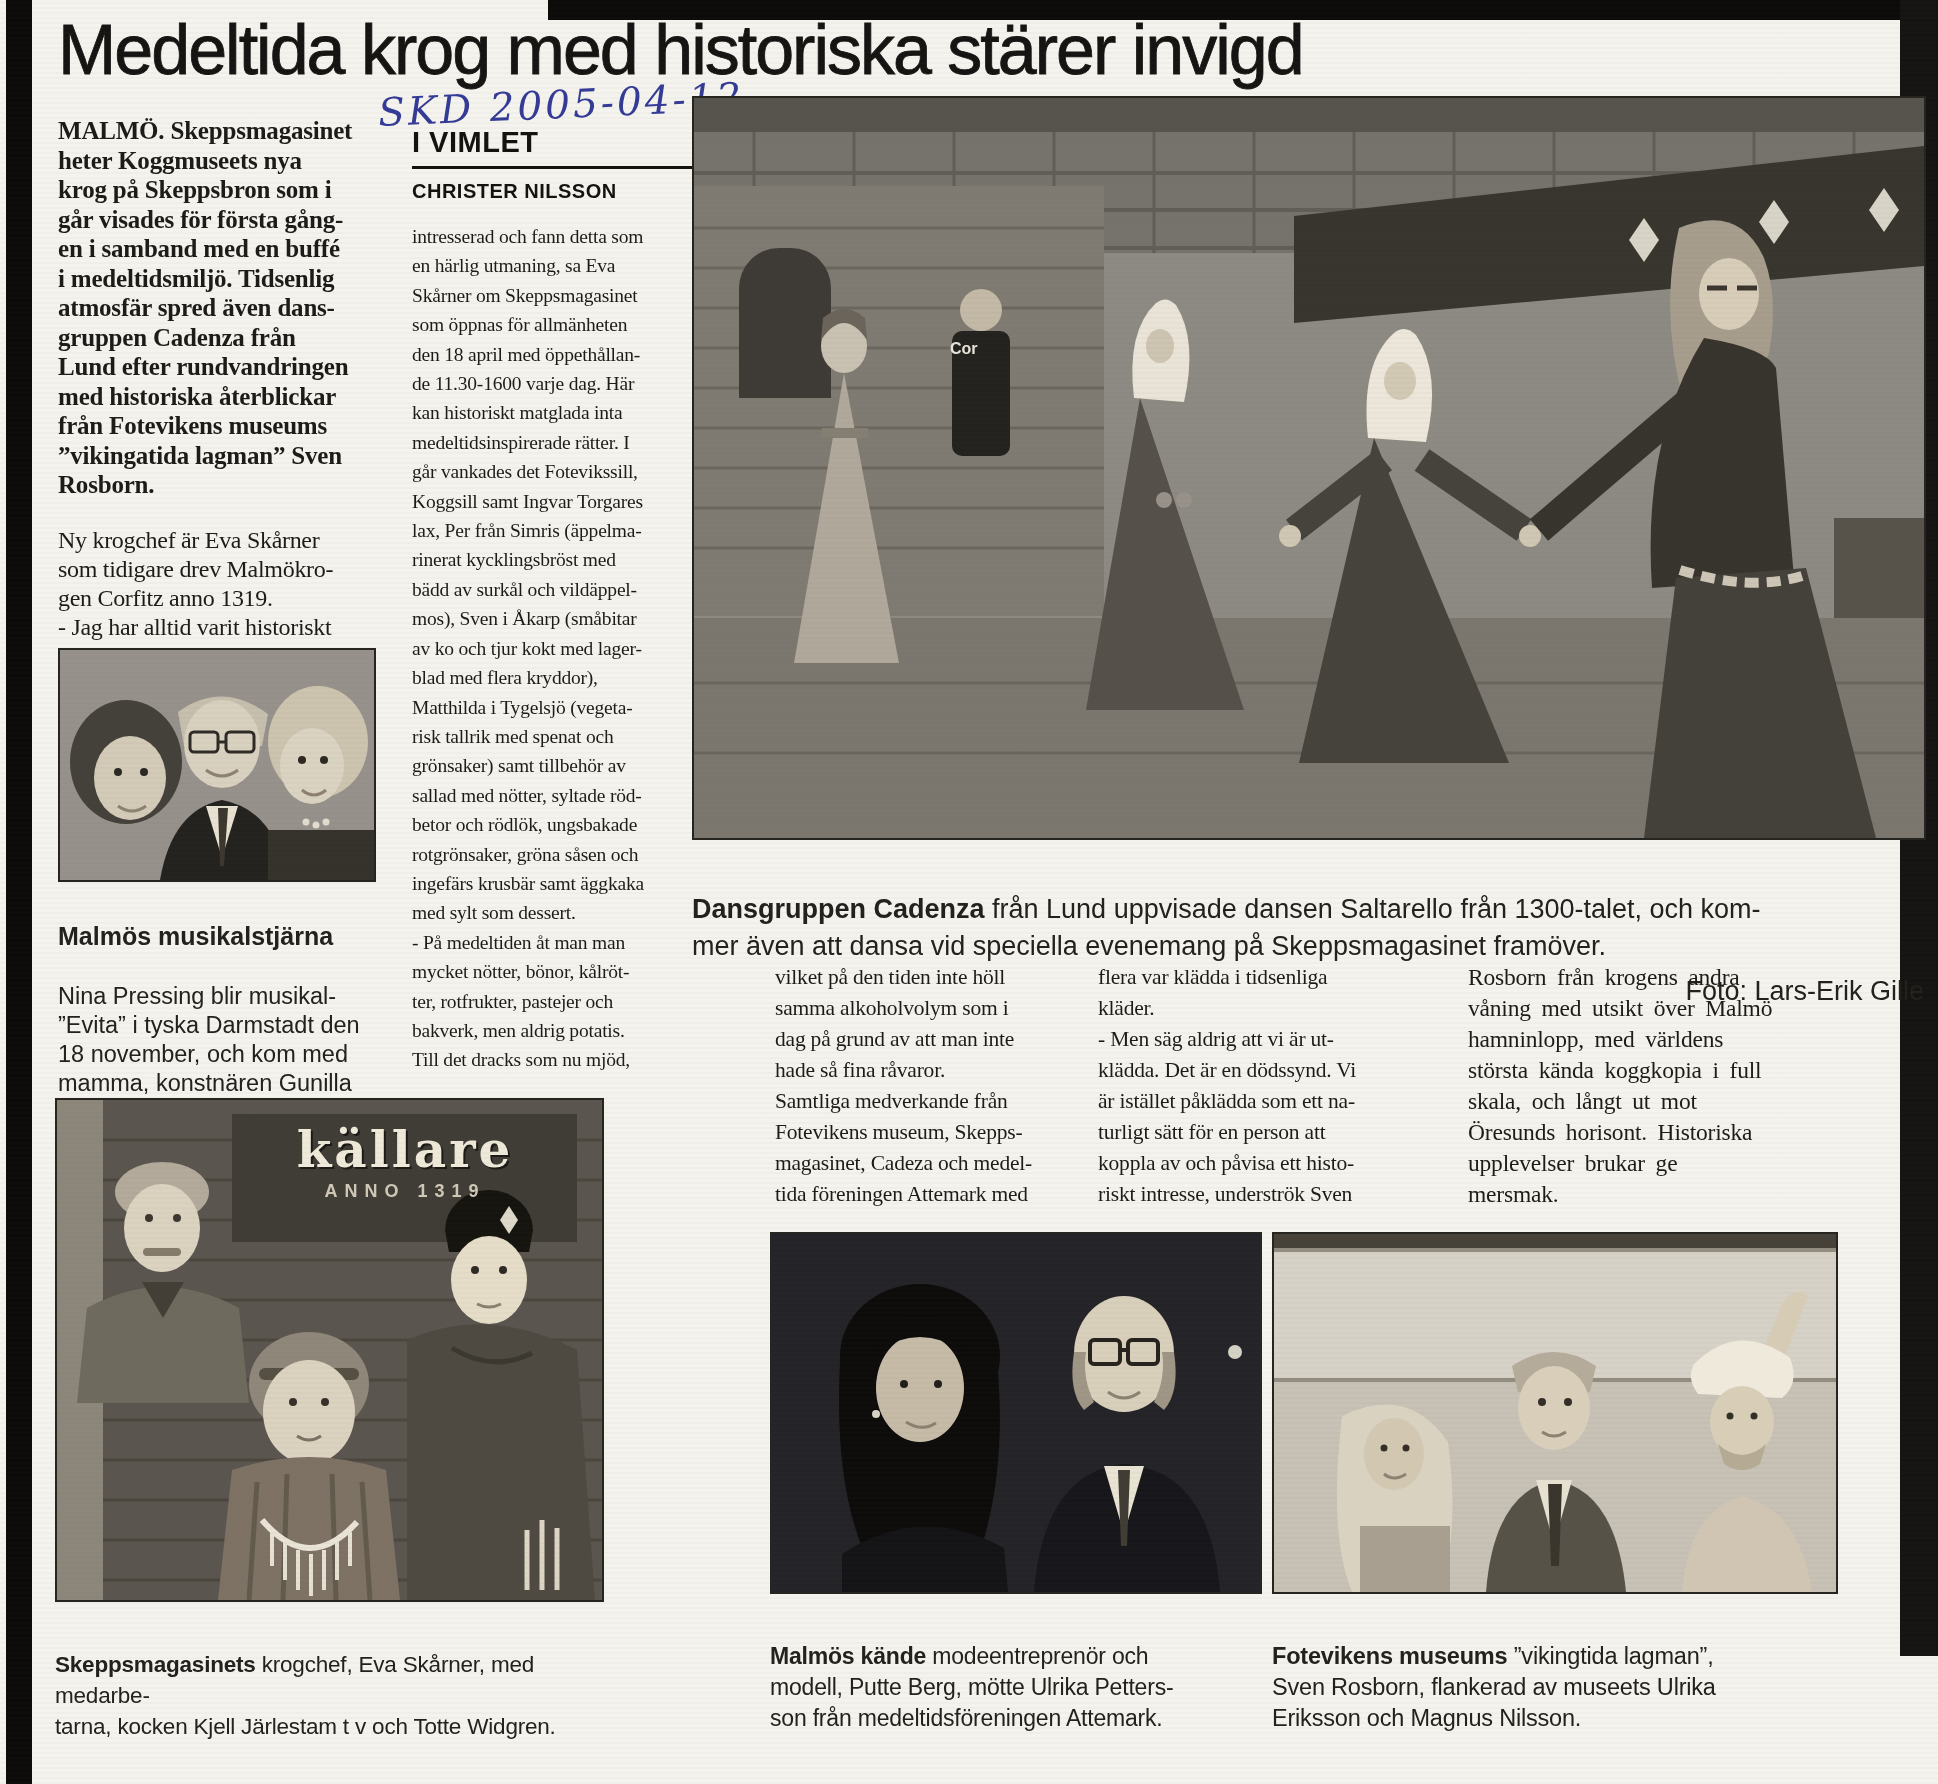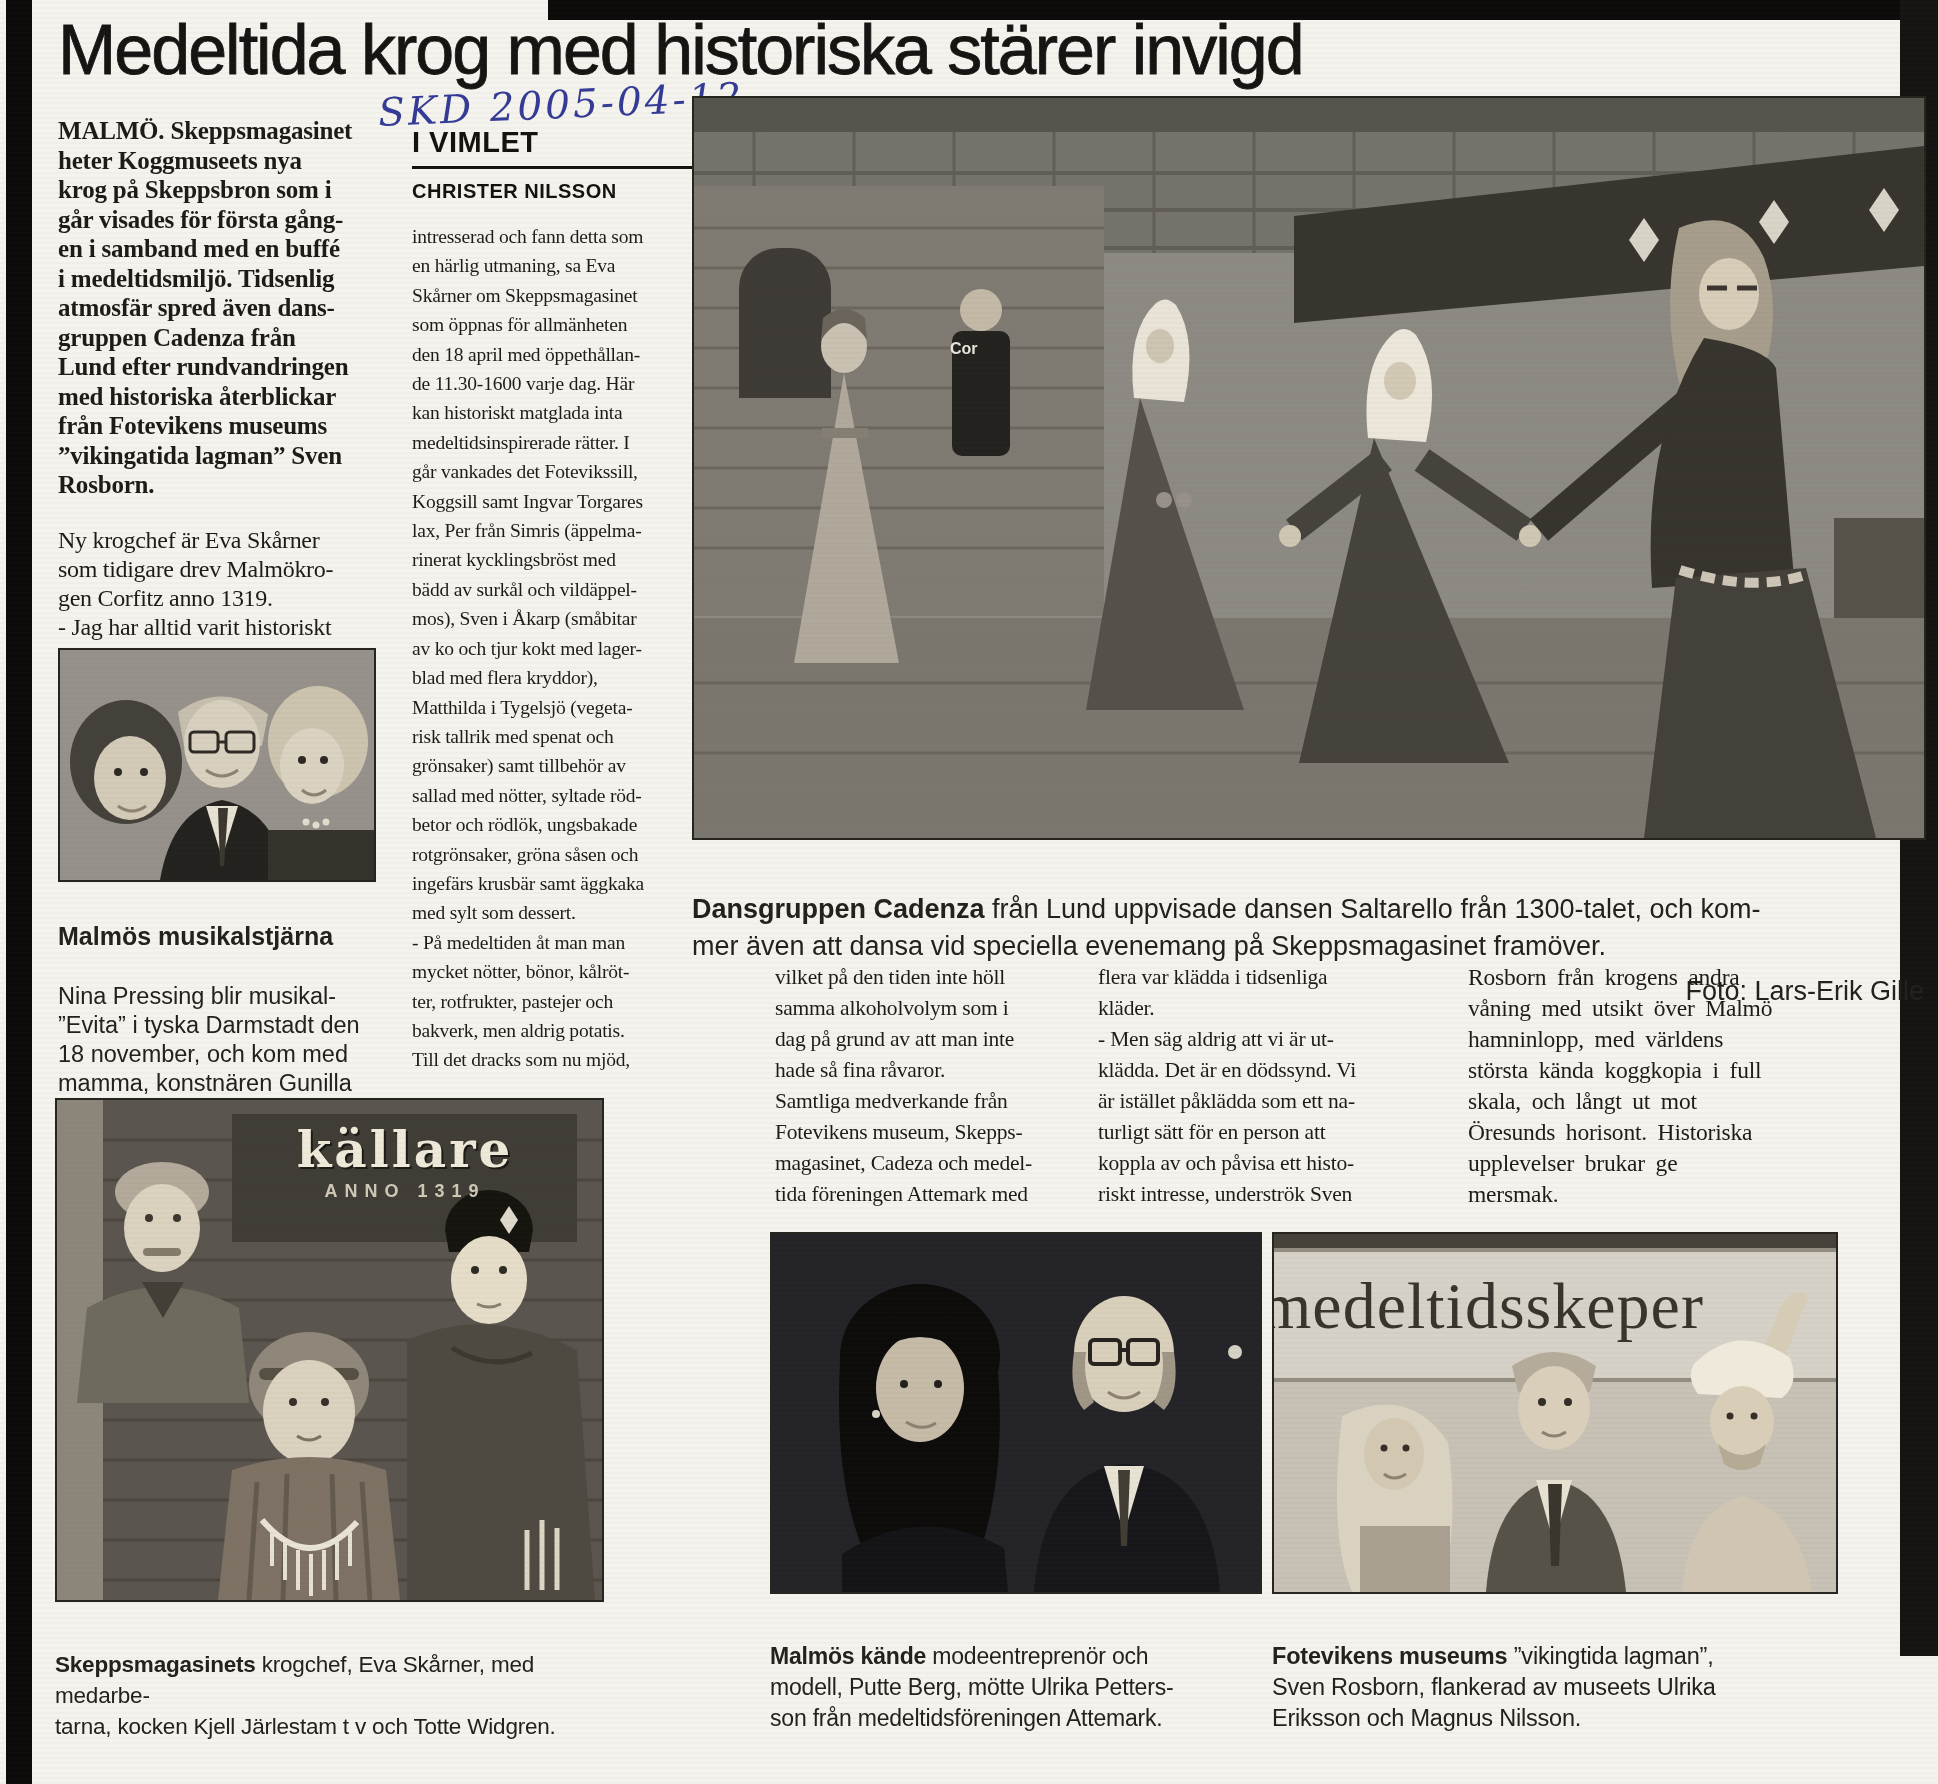--- a/index.html
+++ b/index.html
@@ -337,21 +337,20 @@
 son från medeltidsföreningen Attemark.</span>
 </div>
 
 <div class="abs photo" id="photo-foteviken">
   <svg viewBox="0 0 562 358" preserveAspectRatio="none" style="z-index:0;">
     <rect width="562" height="358" fill="#c7c1b6"></rect>
     <rect width="562" height="16" fill="#474239"></rect>
     <rect y="16" width="562" height="128" fill="#d7d2c8"></rect>
     <path d="M0,16 H562 M0,146 H562" stroke="#938d81" stroke-width="4"></path>
   </svg>
-  <div class="abs" id="skepp-sign" style="z-index:1;">medeltidsskeper</div>
   <svg viewBox="0 0 562 358" preserveAspectRatio="none" style="z-index:2;">
     <path d="M68,182 q-14,118 10,176 h88 q20,-60 8,-150 q-40,-58 -106,-26 z" fill="#d9d2c0"></path>
     <ellipse cx="120" cy="220" rx="30" ry="36" fill="#d2c7b1"></ellipse>
     <circle cx="110" cy="214" r="3.5" fill="#342f28"></circle>
       <circle cx="132" cy="214" r="3.5" fill="#342f28"></circle>
     <path d="M110,240 q10,8 22,0" stroke="#8d8271" stroke-width="3" fill="none"></path>
     <rect x="86" y="292" width="90" height="66" fill="#a89f90"></rect>
     <path d="M238,132 q42,-28 84,0 l-6,26 h-72 z" fill="#b4ab9b"></path>
     <ellipse cx="280" cy="174" rx="36" ry="42" fill="#d8ceba"></ellipse>
     <circle cx="268" cy="168" r="4" fill="#332e27"></circle>

